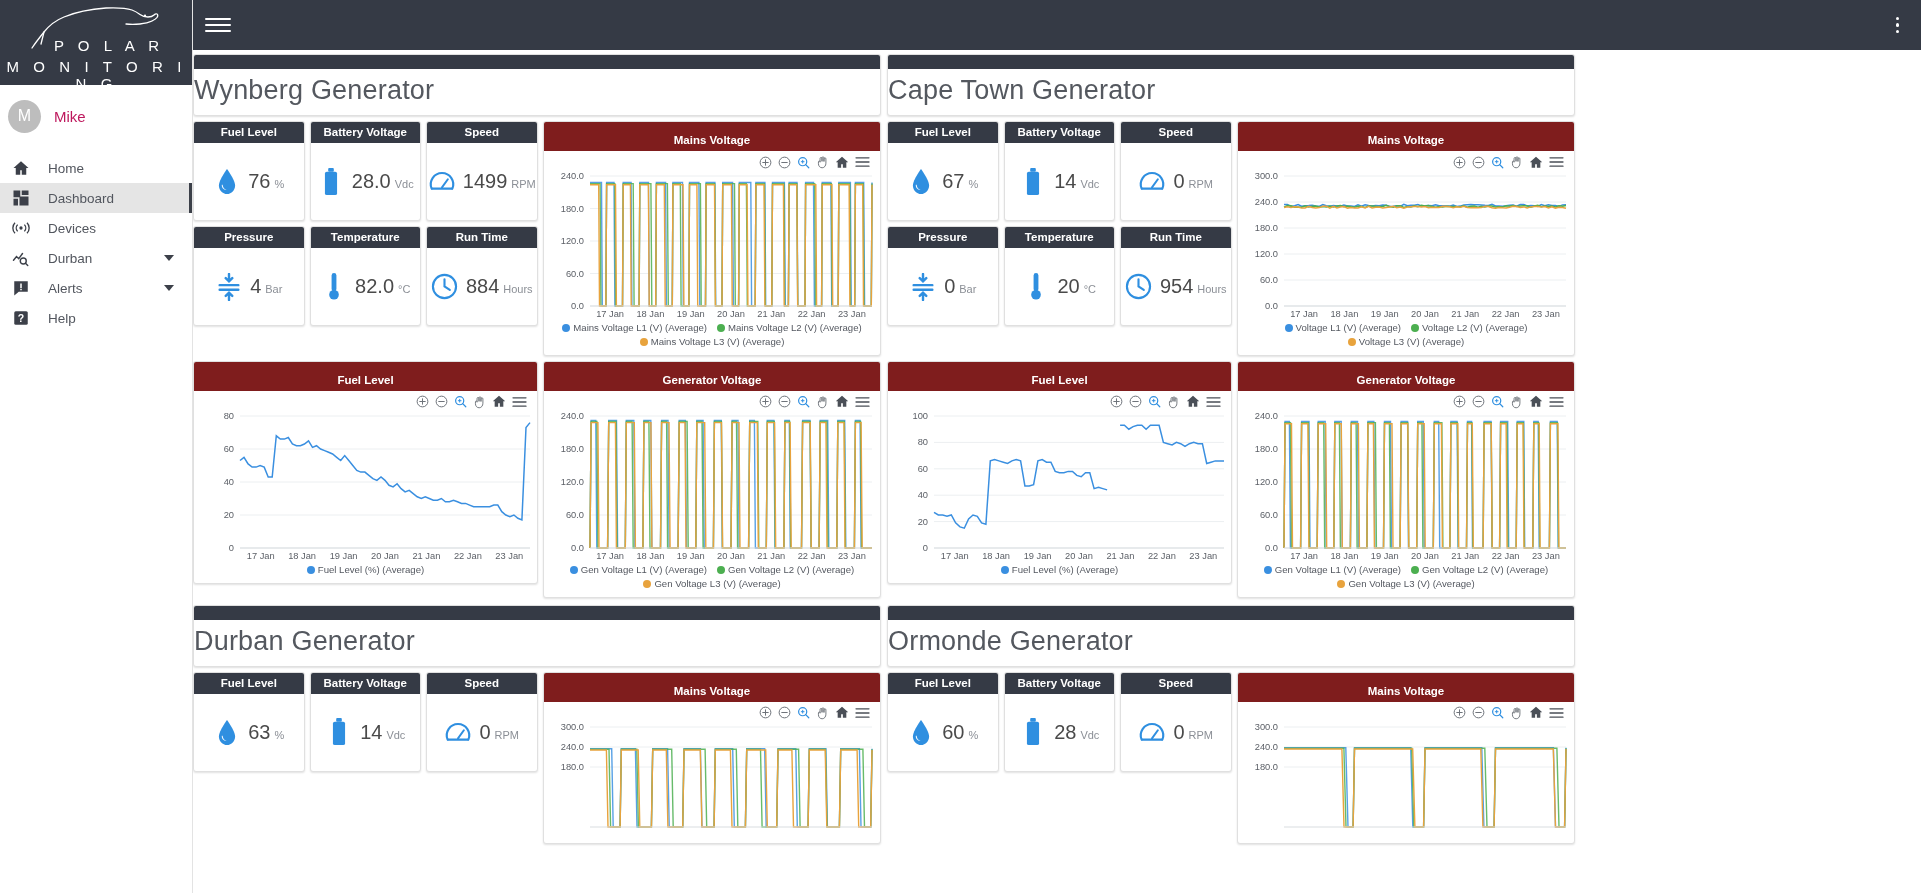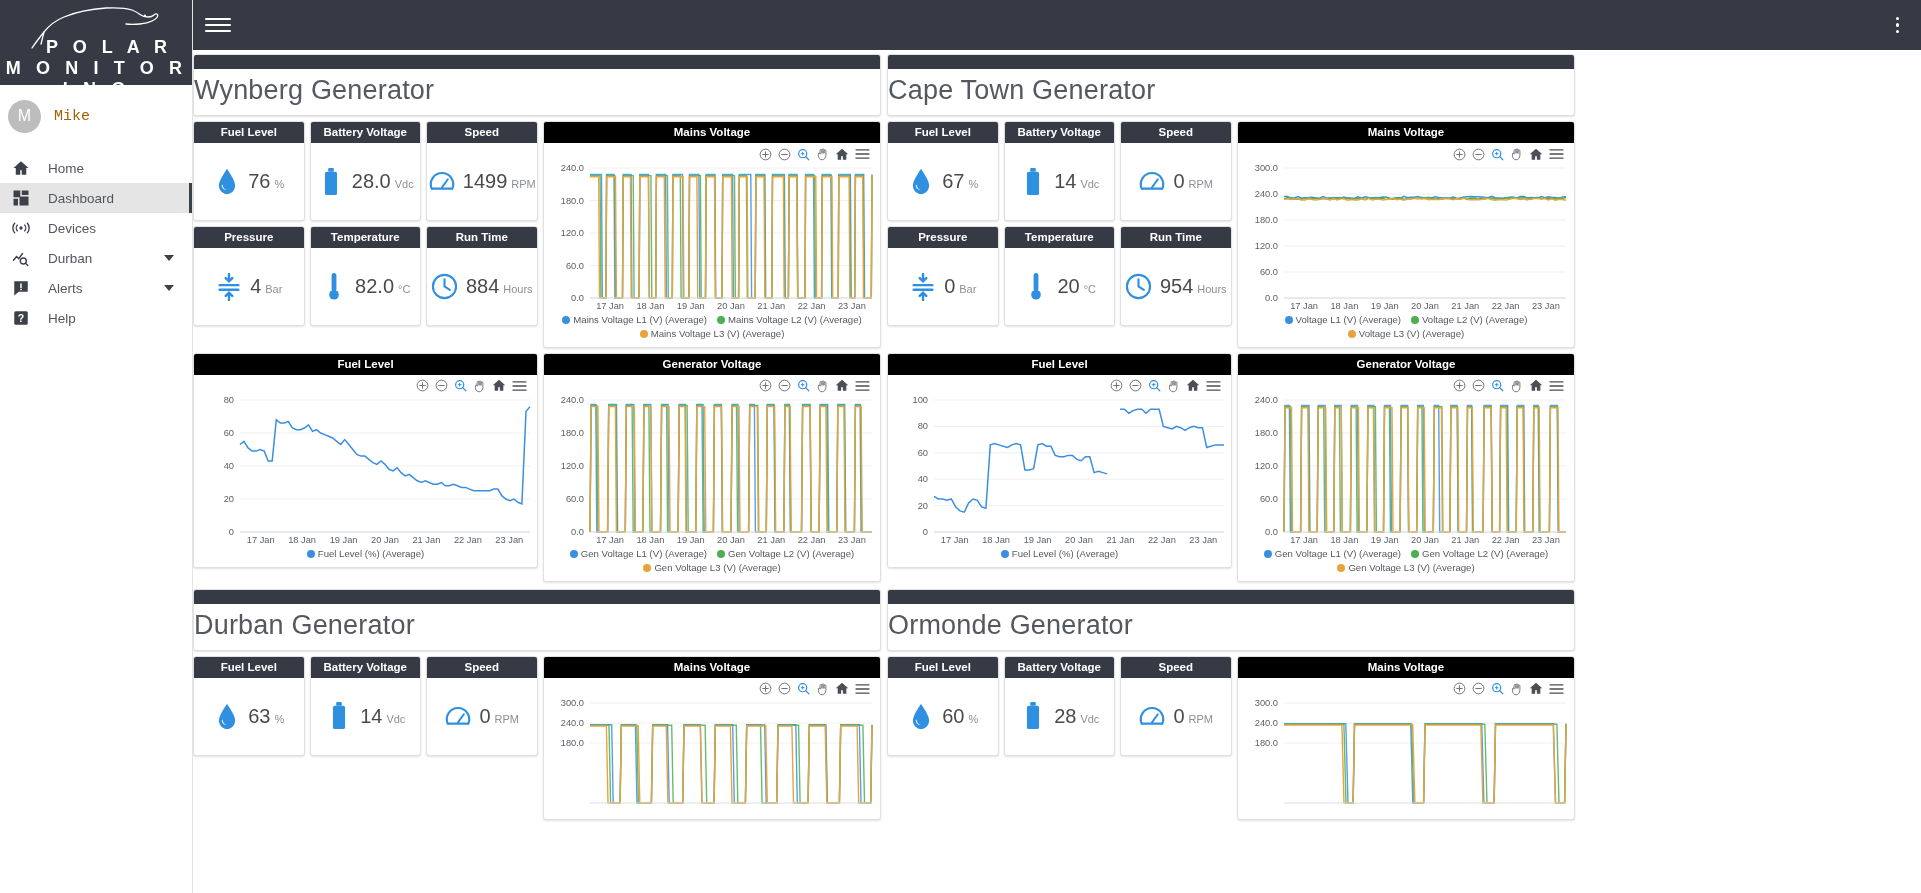--- a/index.html
+++ b/index.html
@@ -10,28 +10,28 @@
     color: #3c4049;
   }
   .app { display: flex; width: 1921px; height: 893px; }
 
   
   .sidebar { width: 193px; height: 893px; background: #ffffff; flex: 0 0 193px;
              border-right: 1px solid #e3e3e3; }
   .logo-box { height: 85px; background: #353a45; position: relative; overflow: hidden; }
   .logo-svg { position: absolute; left: 14px; top: 4px; }
   .logo-text { position: absolute; left: 0; width: 193px; text-align: center;
-               color: #ffffff; font-size: 18px; letter-spacing: 5px; font-weight: 700; }
+               color: #ffffff; font-size: 15px; letter-spacing: 5px; font-weight: 400; }
   .logo-text.l1 { top: 37px; left: 34px; width: 150px; }
   .logo-text.l2 { top: 58px; letter-spacing: 5.1px; }
   .user-row { display: flex; align-items: center; height: 62px; padding-left: 8px; gap: 13px; }
   .avatar { width: 33px; height: 33px; border-radius: 50%; background: #bdbdbd;
             color: #fff; font-size: 16px; display: flex; align-items: center;
             justify-content: center; }
-  .user-name { font-size: 15px; color: #a16207; font-family: Liberation Mono, monospace; }
+  .user-name { font-size: 15px; color: #be185d; }
   .nav { margin-top: 6px; }
   .nav-item { display: flex; align-items: center; height: 30px; padding-left: 11px;
               gap: 17px; cursor: pointer; position: relative; }
   .nav-item.active { background: #e5e5e5; }
   .nav-item.active::after { content:""; position:absolute; right:0; top:0; bottom:0;
               width:3px; background:#3c4049; }
   .nav-icon { width: 20px; height: 20px; display: flex; align-items: center;
               justify-content: center; color: #3c4049; flex: 0 0 20px; }
   .nav-label { font-size: 13.5px; color: #52565e; }
   .nav-caret { margin-left: auto; margin-right: 18px; width: 0; height: 0;
@@ -69,22 +69,22 @@
   .tile-body { height: 77px; display: flex; align-items: center; justify-content: center;
                gap: 7px; }
   .tile-icon { width: 28px; height: 30px; display: flex; align-items: center;
                justify-content: center; color: #2f8fe0; }
   .tile-val { font-size: 20px; font-weight: normal; color: #4a4a4a; }
   .tile-unit { font-size: 11px; color: #8b8f96; margin-left: -3px; align-self: center;
                padding-top: 5px; }
 
   .chart-card { flex: 1 1 auto; background: #fff; border: 1px solid #e0e0e0;
                 border-radius: 3px; box-shadow: 0 1px 2px rgba(0,0,0,.12); overflow: hidden; }
-  .chart-head { background: #000000; color: #fff; font-size: 11.5px; font-weight: bold;
-                text-align: center; padding: 4px 0 5px; }
+  .chart-head { background: #7f1d1d; color: #fff; font-size: 11.5px; font-weight: bold;
+                text-align: center; padding: 12px 0 5px; }
   .chart-body { position: relative; padding: 3px 6px 2px; }
   .chart-toolbar { display: flex; justify-content: flex-end; gap: 6px; align-items: center;
                    height: 16px; padding-right: 4px; }
   .tb { cursor: pointer; display: flex; align-items: center; }
   .plot-wrap { position: relative; }
   .legend { text-align: center; font-size: 9.6px; color: #545860; line-height: 1.45;
             padding: 1px 4px 4px; }
   .legend span.dot { display: inline-block; width: 8px; height: 8px; border-radius: 50%;
             vertical-align: -1px; margin-right: 3px; }
   .legend .entry { margin: 0 5px; white-space: nowrap; display: inline-block; }

